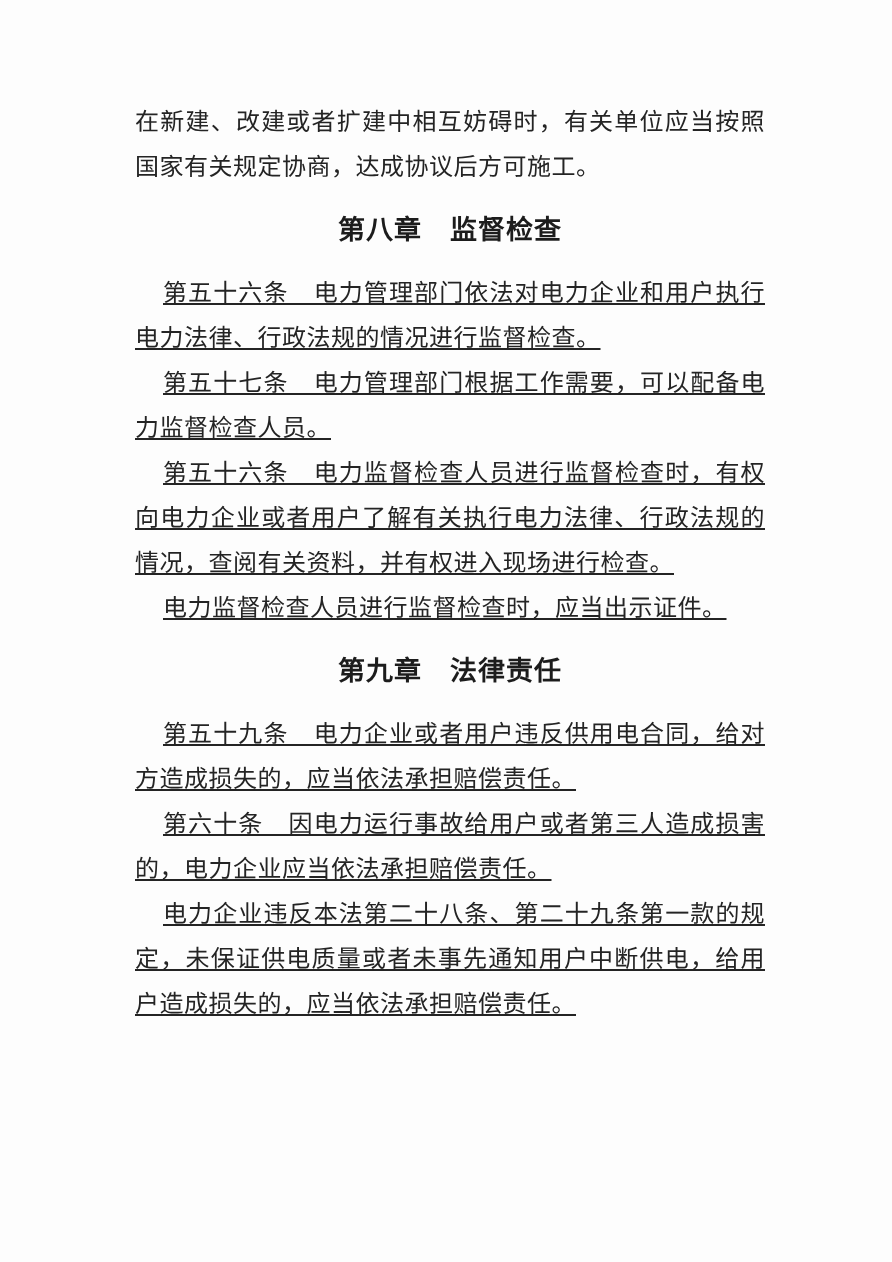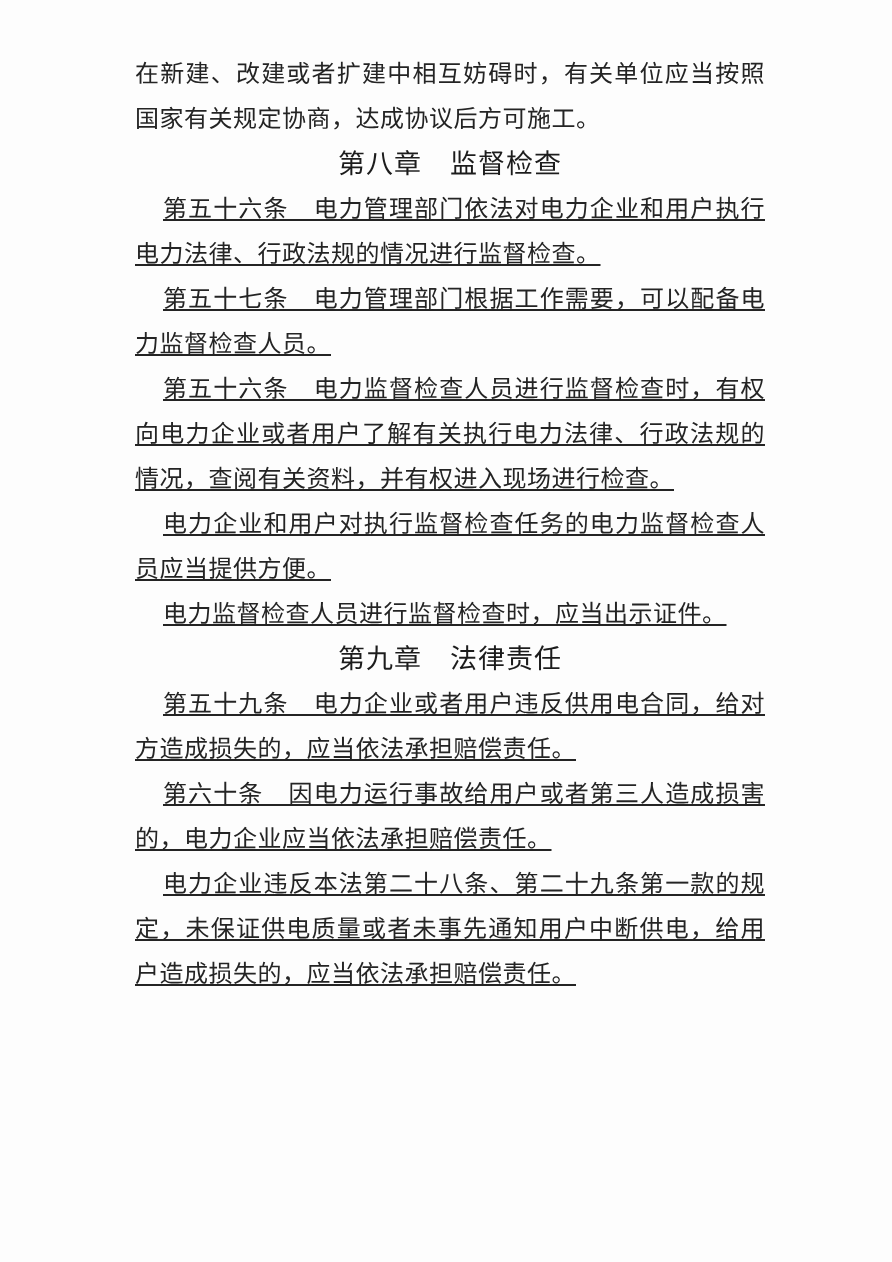--- a/index.html
+++ b/index.html
@@ -10,62 +10,61 @@
     width: 892px;
     height: 1262px;
     background: #fdfdfd;
     overflow: hidden;
     font-family: "Liberation Serif", "DejaVu Serif", serif;
   }
   .page {
     box-sizing: border-box;
     width: 892px;
     height: 1262px;
-    padding: 52px 127px 40px 135px;
+    padding: 100px 127px 40px 135px;
     background: #fdfdfd;
   }
   .body-para {
     margin: 0;
     font-size: 24px;
     line-height: 45px;
     letter-spacing: 0.5px;
     color: #242424;
     text-align: justify;
     font-weight: normal;
   }
   .body-para.indent {
     text-indent: 28px;
     text-decoration: underline;
   }
   .chapter-heading {
-    margin: 0;
+    margin: 18px;
     font-size: 27px;
     line-height: 45px;
     letter-spacing: 1px;
     color: #1c1c1c;
     text-align: center;
-    font-weight: normal;
+    font-weight: bold;
   }
 </style>
 </head>
 <body>
 
 <main class="page">
   <p class="body-para">在新建、改建或者扩建中相互妨碍时，有关单位应当按照国家有关规定协商，达成协议后方可施工。</p>
 
   <h2 class="chapter-heading">第八章　监督检查</h2>
 
   <p class="body-para indent">第五十六条　电力管理部门依法对电力企业和用户执行电力法律、行政法规的情况进行监督检查。</p>
 
   <p class="body-para indent">第五十七条　电力管理部门根据工作需要，可以配备电力监督检查人员。</p>
 
 
   <p class="body-para indent">第五十六条　电力监督检查人员进行监督检查时，有权向电力企业或者用户了解有关执行电力法律、行政法规的情况，查阅有关资料，并有权进入现场进行检查。</p>
 
-  <p class="body-para indent">电力企业和用户对执行监督检查任务的电力监督检查人员应当提供方便。</p>
 
   <p class="body-para indent">电力监督检查人员进行监督检查时，应当出示证件。</p>
 
   <h2 class="chapter-heading">第九章　法律责任</h2>
 
   <p class="body-para indent">第五十九条　电力企业或者用户违反供用电合同，给对方造成损失的，应当依法承担赔偿责任。</p>
 
   <p class="body-para indent">第六十条　因电力运行事故给用户或者第三人造成损害的，电力企业应当依法承担赔偿责任。</p>
 
   <p class="body-para indent">电力企业违反本法第二十八条、第二十九条第一款的规定，未保证供电质量或者未事先通知用户中断供电，给用户造成损失的，应当依法承担赔偿责任。</p>

